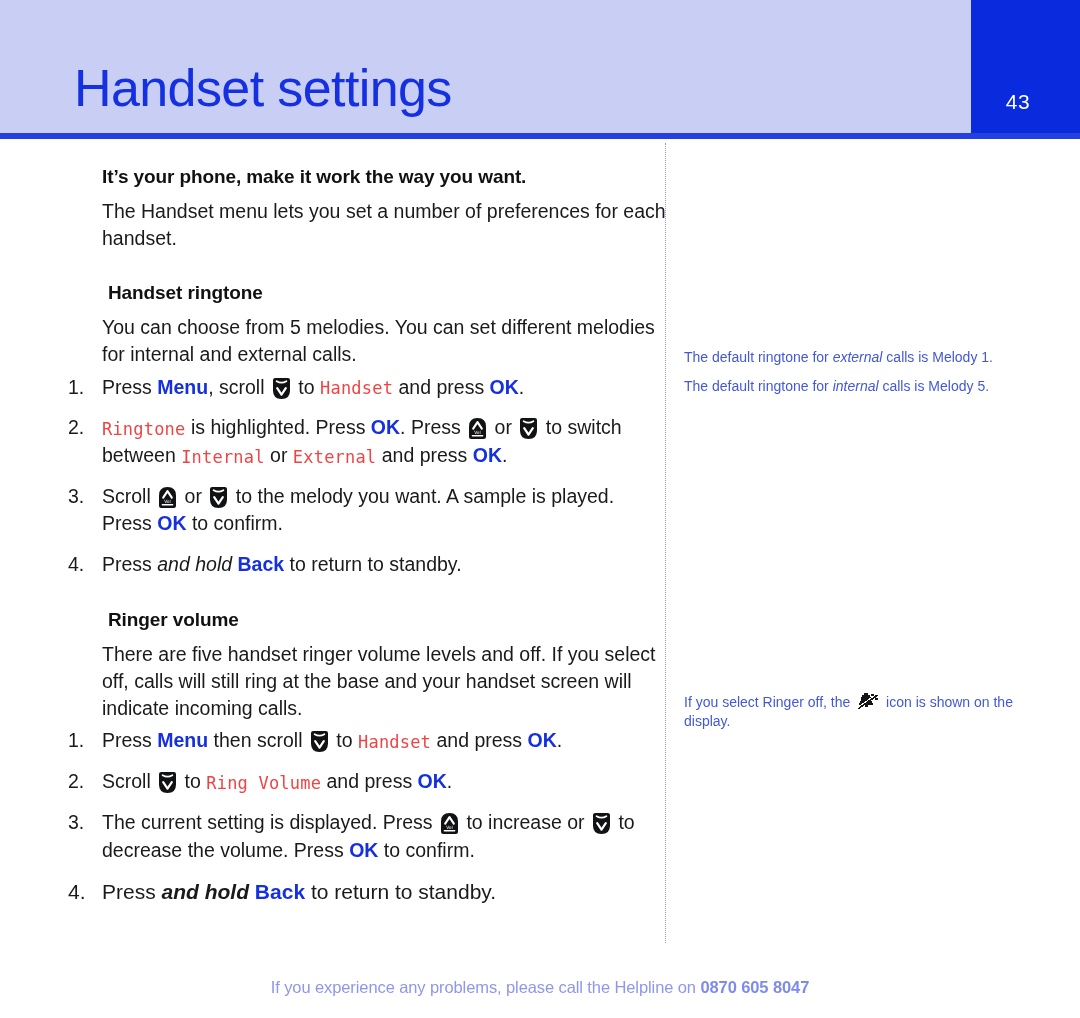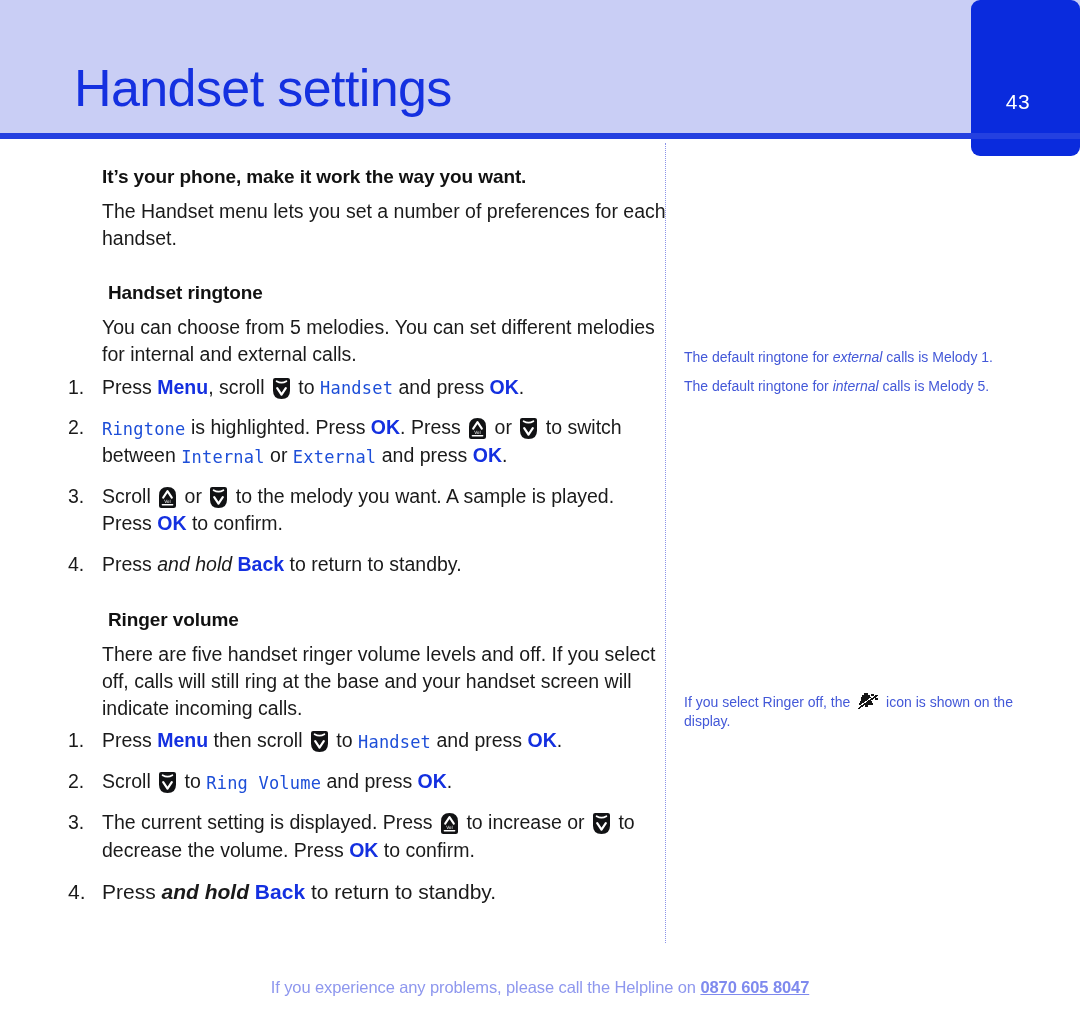--- a/index.html
+++ b/index.html
@@ -34,23 +34,22 @@
     letter-spacing: -0.6px;
     line-height: 1;
     white-space: nowrap;
     text-align: center;
   }
   .page-tab {
     position: absolute;
     left: 971px;
     top: 0;
     width: 109px;
-    height: 156px;
+    height: 133px;
     background: #0a2bdd;
-    border-radius: 9px;
   }
   .page-number {
     position: absolute;
     left: 0;
     top: 90px;
     width: 94px;
     text-align: center;
     color: #ffffff;
     font-size: 21px;
     font-weight: 400;
@@ -133,21 +132,21 @@
     font-weight: bold;
   }
   .ital { font-style: italic; }
   .bital { font-style: italic; font-weight: bold; }
 
   
   .lcd {
     font-family: "DejaVu Sans Mono", monospace;
     font-size: 17px;
     letter-spacing: 0.2px;
-    color: #1d4ed8;
+    color: #ef4444;
     position: relative;
     top: 0.5px;
   }
 
   
   .key {
     display: inline-block;
     width: 19px;
     height: 23px;
     vertical-align: -5px;
@@ -187,21 +186,21 @@
   .footer {
     position: absolute;
     left: 0;
     top: 978px;
     width: 1080px;
     text-align: center;
     font-size: 16.5px;
     color: #8e97ee;
     letter-spacing: -0.1px;
   }
-  .footer b { color: #7f8aee; font-weight: bold; text-decoration: underline; }
+  .footer b { color: #7f8aee; font-weight: bold; }
 </style>
 </head>
 <body>
 
 <div class="header">
   <div class="header-title">Handset settings</div>
   <div class="page-tab">
     <div class="page-number">43</div>
   </div>
 </div>

